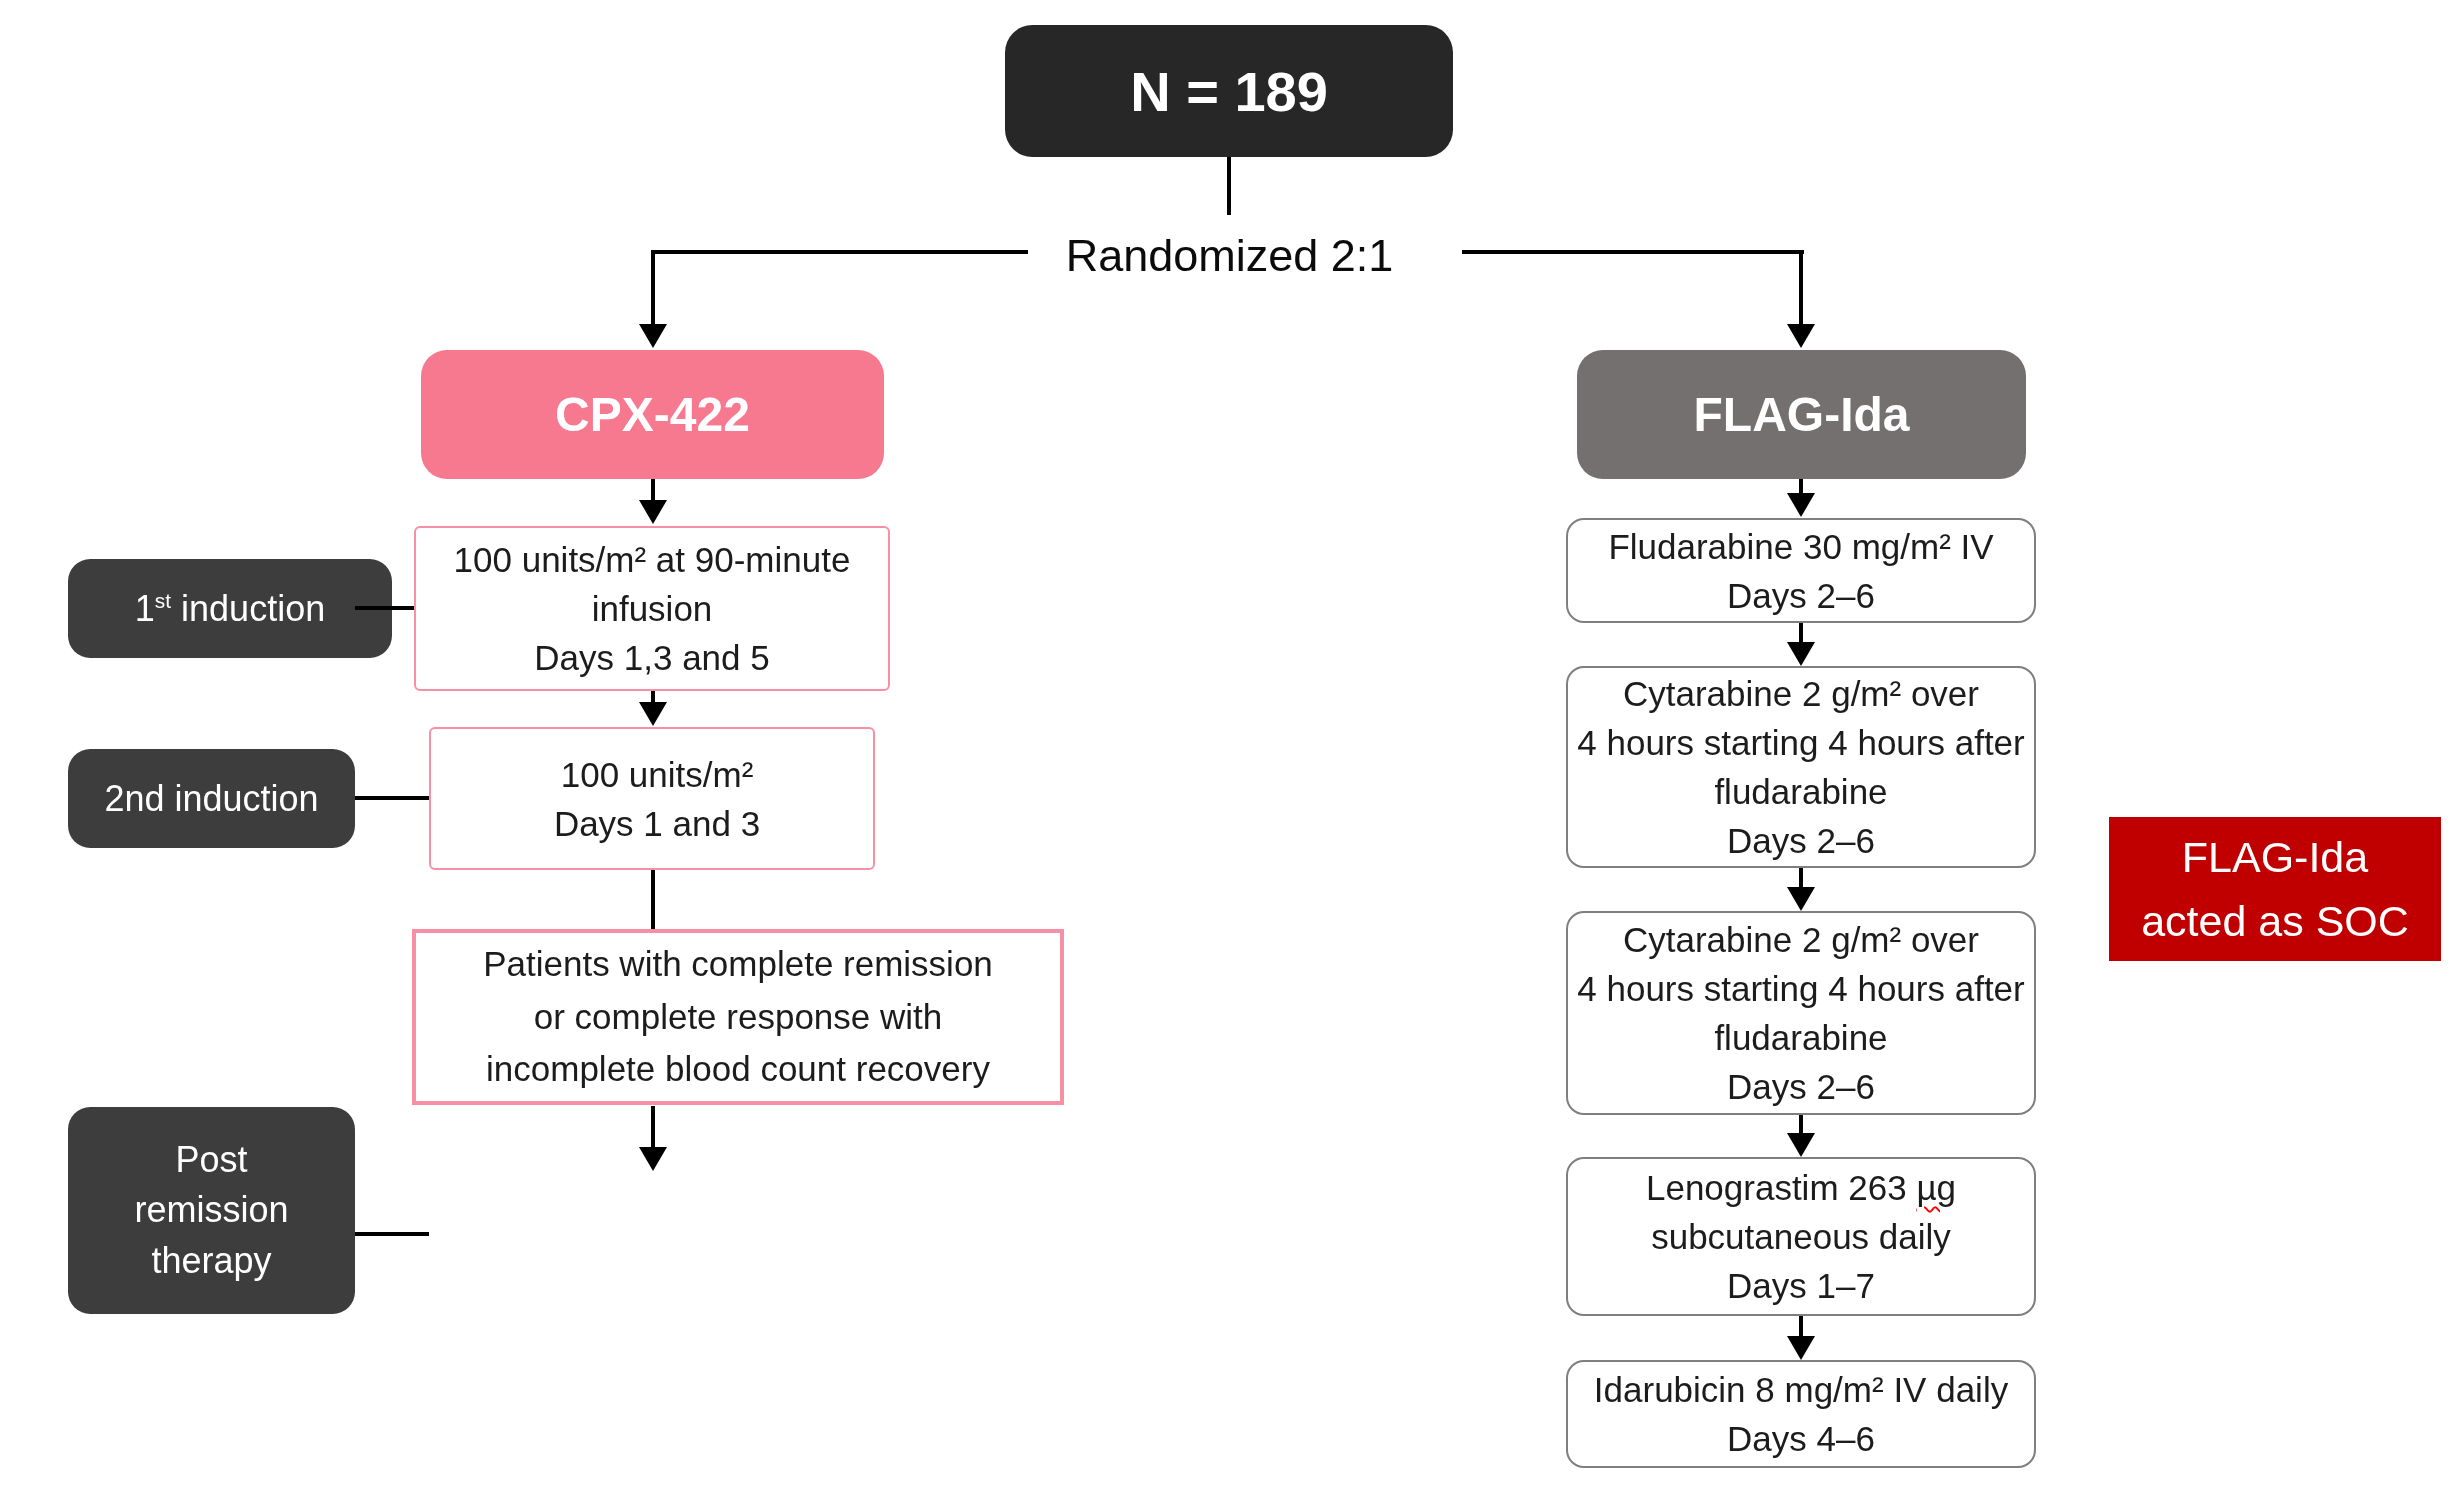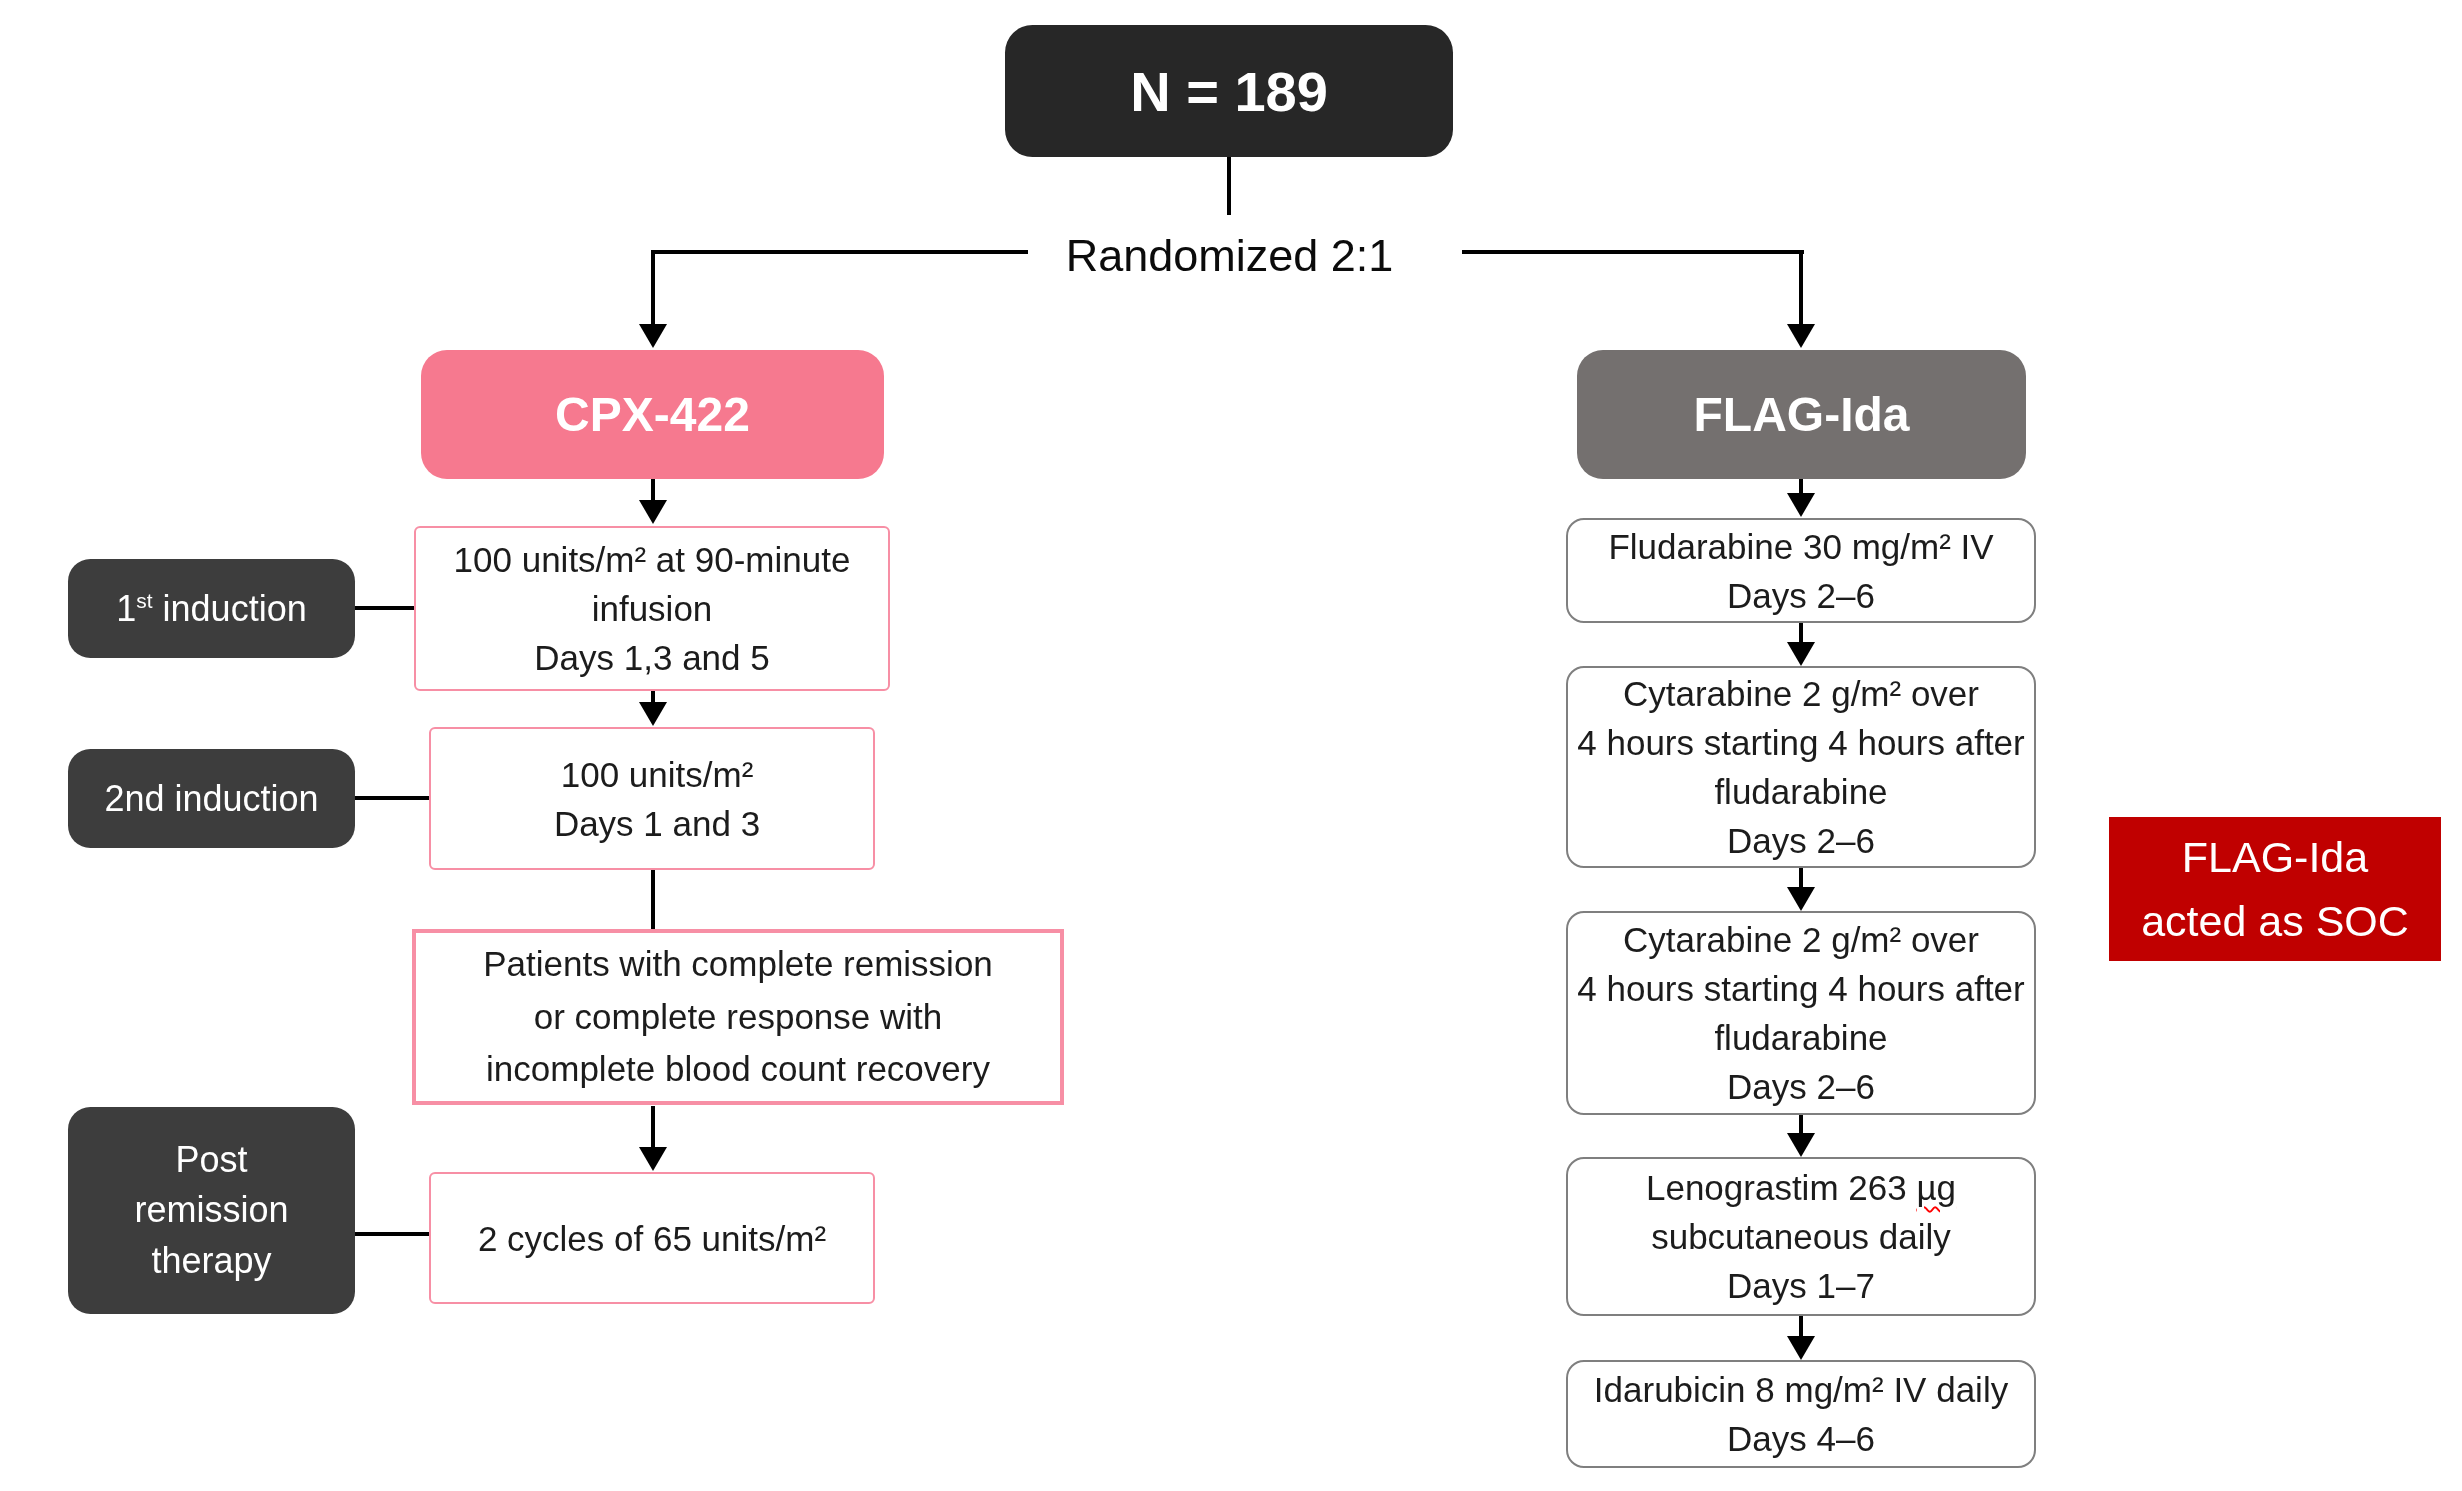--- a/index.html
+++ b/index.html
@@ -78,27 +78,22 @@
       <div>
         <div>Patients with complete remission</div>
         <div>or complete response with</div>
         <div>incomplete blood count recovery</div>
       </div>
     </div>
 
   <div class="abs line" style="left:651px;top:1106px;width:4.3px;height:45px;"></div>
   <div class="abs arrowhead" style="left:639px;top:1147px;"></div>
 
-  <div class="abs center pink-box" style="left:429px;top:1172px;width:446px;height:132px;">
-      <div>
-        <div>2 cycles of 65 units/m²</div>
-      </div>
-    </div>
 
-  <div class="abs center label-box" style="left:68px;top:559px;width:287px;height:99px;">
+  <div class="abs center label-box" style="left:68px;top:559px;width:324px;height:99px;">
     <span><span>1</span><sup class="sp">st</sup><span> induction</span></span>
   </div>
   <div class="abs line" style="left:355px;top:606px;width:59px;height:4.3px;"></div>
 
   <div class="abs center label-box" style="left:68px;top:749px;width:287px;height:99px;">2nd induction</div>
   <div class="abs line" style="left:355px;top:796px;width:74px;height:4.3px;"></div>
 
   <div class="abs center label-box" style="left:68px;top:1091px;width:287px;height:207px;line-height:1.4;margin-top:16px;">
       <div>
         <div>Post</div>

